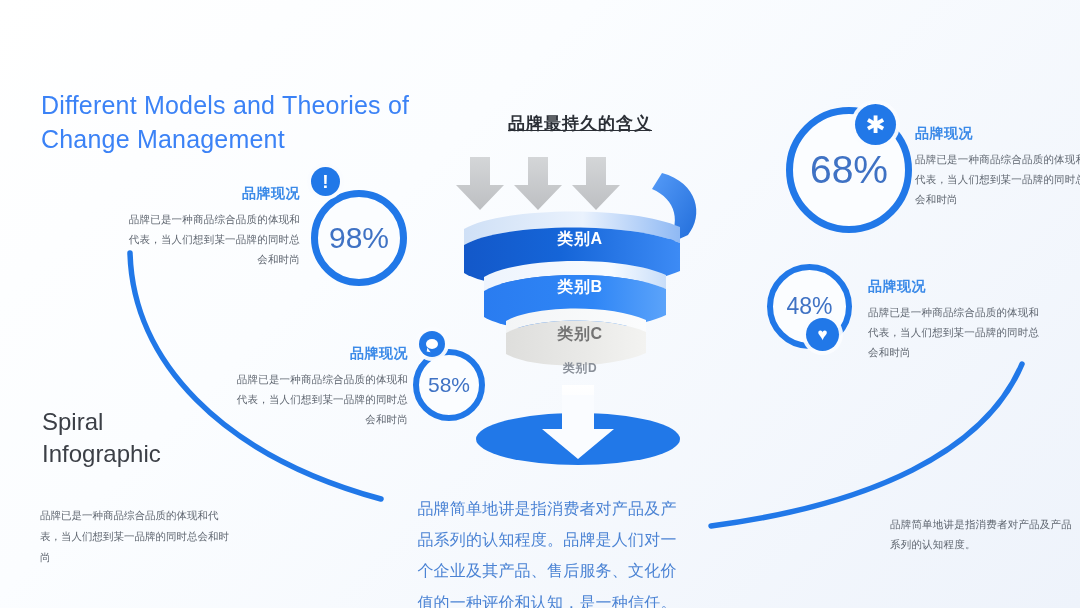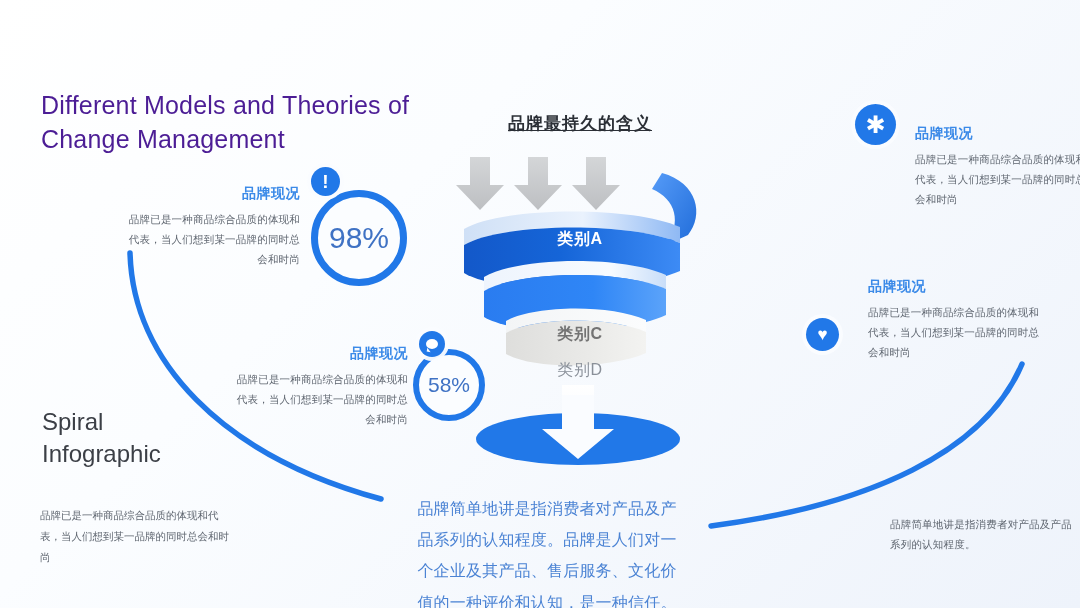--- a/index.html
+++ b/index.html
@@ -8,21 +8,21 @@
     font-family:"Liberation Sans","DejaVu Sans",sans-serif;
     background:linear-gradient(135deg,#ffffff 0%,#fbfdff 35%,#eef3fb 100%);
     position:relative;
   }
   #stage{position:absolute;inset:0;}
 
   
   .title{
     position:absolute;left:41px;top:88px;width:420px;
     font-size:25px;line-height:1.36;letter-spacing:.2px;
-    color:#4c1d95;font-weight:400;
+    color:#3b82f6;font-weight:400;
   }
 
   
   .spiral-label{
     position:absolute;left:42px;top:406px;width:240px;
     font-size:24px;line-height:1.32;color:#3b3f46;font-weight:400;
   }
   .spiral-body{
     position:absolute;left:40px;top:505px;width:196px;
     font-size:10.5px;line-height:2.0;color:#5f6670;
@@ -86,21 +86,21 @@
     position:absolute;left:430px;top:112px;width:300px;text-align:center;
     font-size:17px;font-weight:700;color:#2b2f36;letter-spacing:1px;text-decoration:underline;
   }
   .band-label{
     position:absolute;width:300px;text-align:center;
     font-size:16px;font-weight:700;letter-spacing:.6px;
   }
   #lblA{left:430px;top:229px;color:#ffffff;}
   #lblB{left:430px;top:277px;color:#ffffff;}
   #lblC{left:430px;top:324px;color:#737373;}
-  #lblD{left:430px;top:360px;color:#8a9099;font-weight:400;font-size:16px;}
+  #lblD{left:430px;top:360px;color:#8a9099;font-weight:700;font-size:12px;}
 
   
   .bottom-center{
     position:absolute;left:411px;top:493px;width:272px;text-align:center;
     font-size:16px;line-height:1.95;color:#4b83d4;letter-spacing:.2px;
   }
   .bottom-right{
     position:absolute;left:890px;top:514px;width:186px;text-align:left;
     font-size:10.5px;line-height:1.95;color:#5f6670;letter-spacing:.2px;
   }
@@ -196,20 +196,21 @@
       <path d="M76 238 C 104 222, 180 221, 216 237 L216 258 C 180 274, 104 275, 76 259 z" fill="url(#gC)"></path>
     </g>
 
     <path d="M132 290 h32 v40 h20 L148 362 L112 330 h20 z" fill="url(#gDown)"></path>
 
     <ellipse cx="148" cy="344" rx="102" ry="26" fill="#2178e8"></ellipse>
     <path d="M132 300 h32 v34 h20 L148 364 L112 334 h20 z" fill="#fafcff"></path>
   </svg>
 
   <div class="band-label" id="lblA">类别A</div>
+  <div class="band-label" id="lblB">类别B</div>
   <div class="band-label" id="lblC">类别C</div>
   <div class="band-label" id="lblD">类别D</div>
 
   <div class="ct-left" id="co1">
     <div class="callout-h">品牌现况</div>
     <div class="callout-b">品牌已是一种商品综合品质的体现和代表，当人们想到某一品牌的同时总会和时尚</div>
   </div>
   <div class="pcircle" id="p98">98%</div>
   <div class="badge" id="b98">!</div>
 
@@ -219,24 +220,26 @@
   </div>
   <div class="pcircle" id="p58">58%</div>
   <div class="badge" id="b58">
     <span class="bubble"></span>
   </div>
 
   <div class="ct-right" id="co3">
     <div class="callout-h">品牌现况</div>
     <div class="callout-b">品牌已是一种商品综合品质的体现和代表，当人们想到某一品牌的同时总会和时尚</div>
   </div>
+  <div class="pcircle" id="p68">68%</div>
   <div class="badge" id="b68">✱</div>
 
   <div class="ct-right" id="co4">
     <div class="callout-h">品牌现况</div>
     <div class="callout-b">品牌已是一种商品综合品质的体现和代表，当人们想到某一品牌的同时总会和时尚</div>
   </div>
+  <div class="pcircle" id="p48">48%</div>
   <div class="badge" id="b48">♥</div>
 
   <div class="bottom-center">品牌简单地讲是指消费者对产品及产品系列的认知程度。品牌是人们对一个企业及其产品、售后服务、文化价值的一种评价和认知，是一种信任。</div>
   <div class="bottom-right">品牌简单地讲是指消费者对产品及产品系列的认知程度。</div>
 
 </div>
 
 </body></html>

